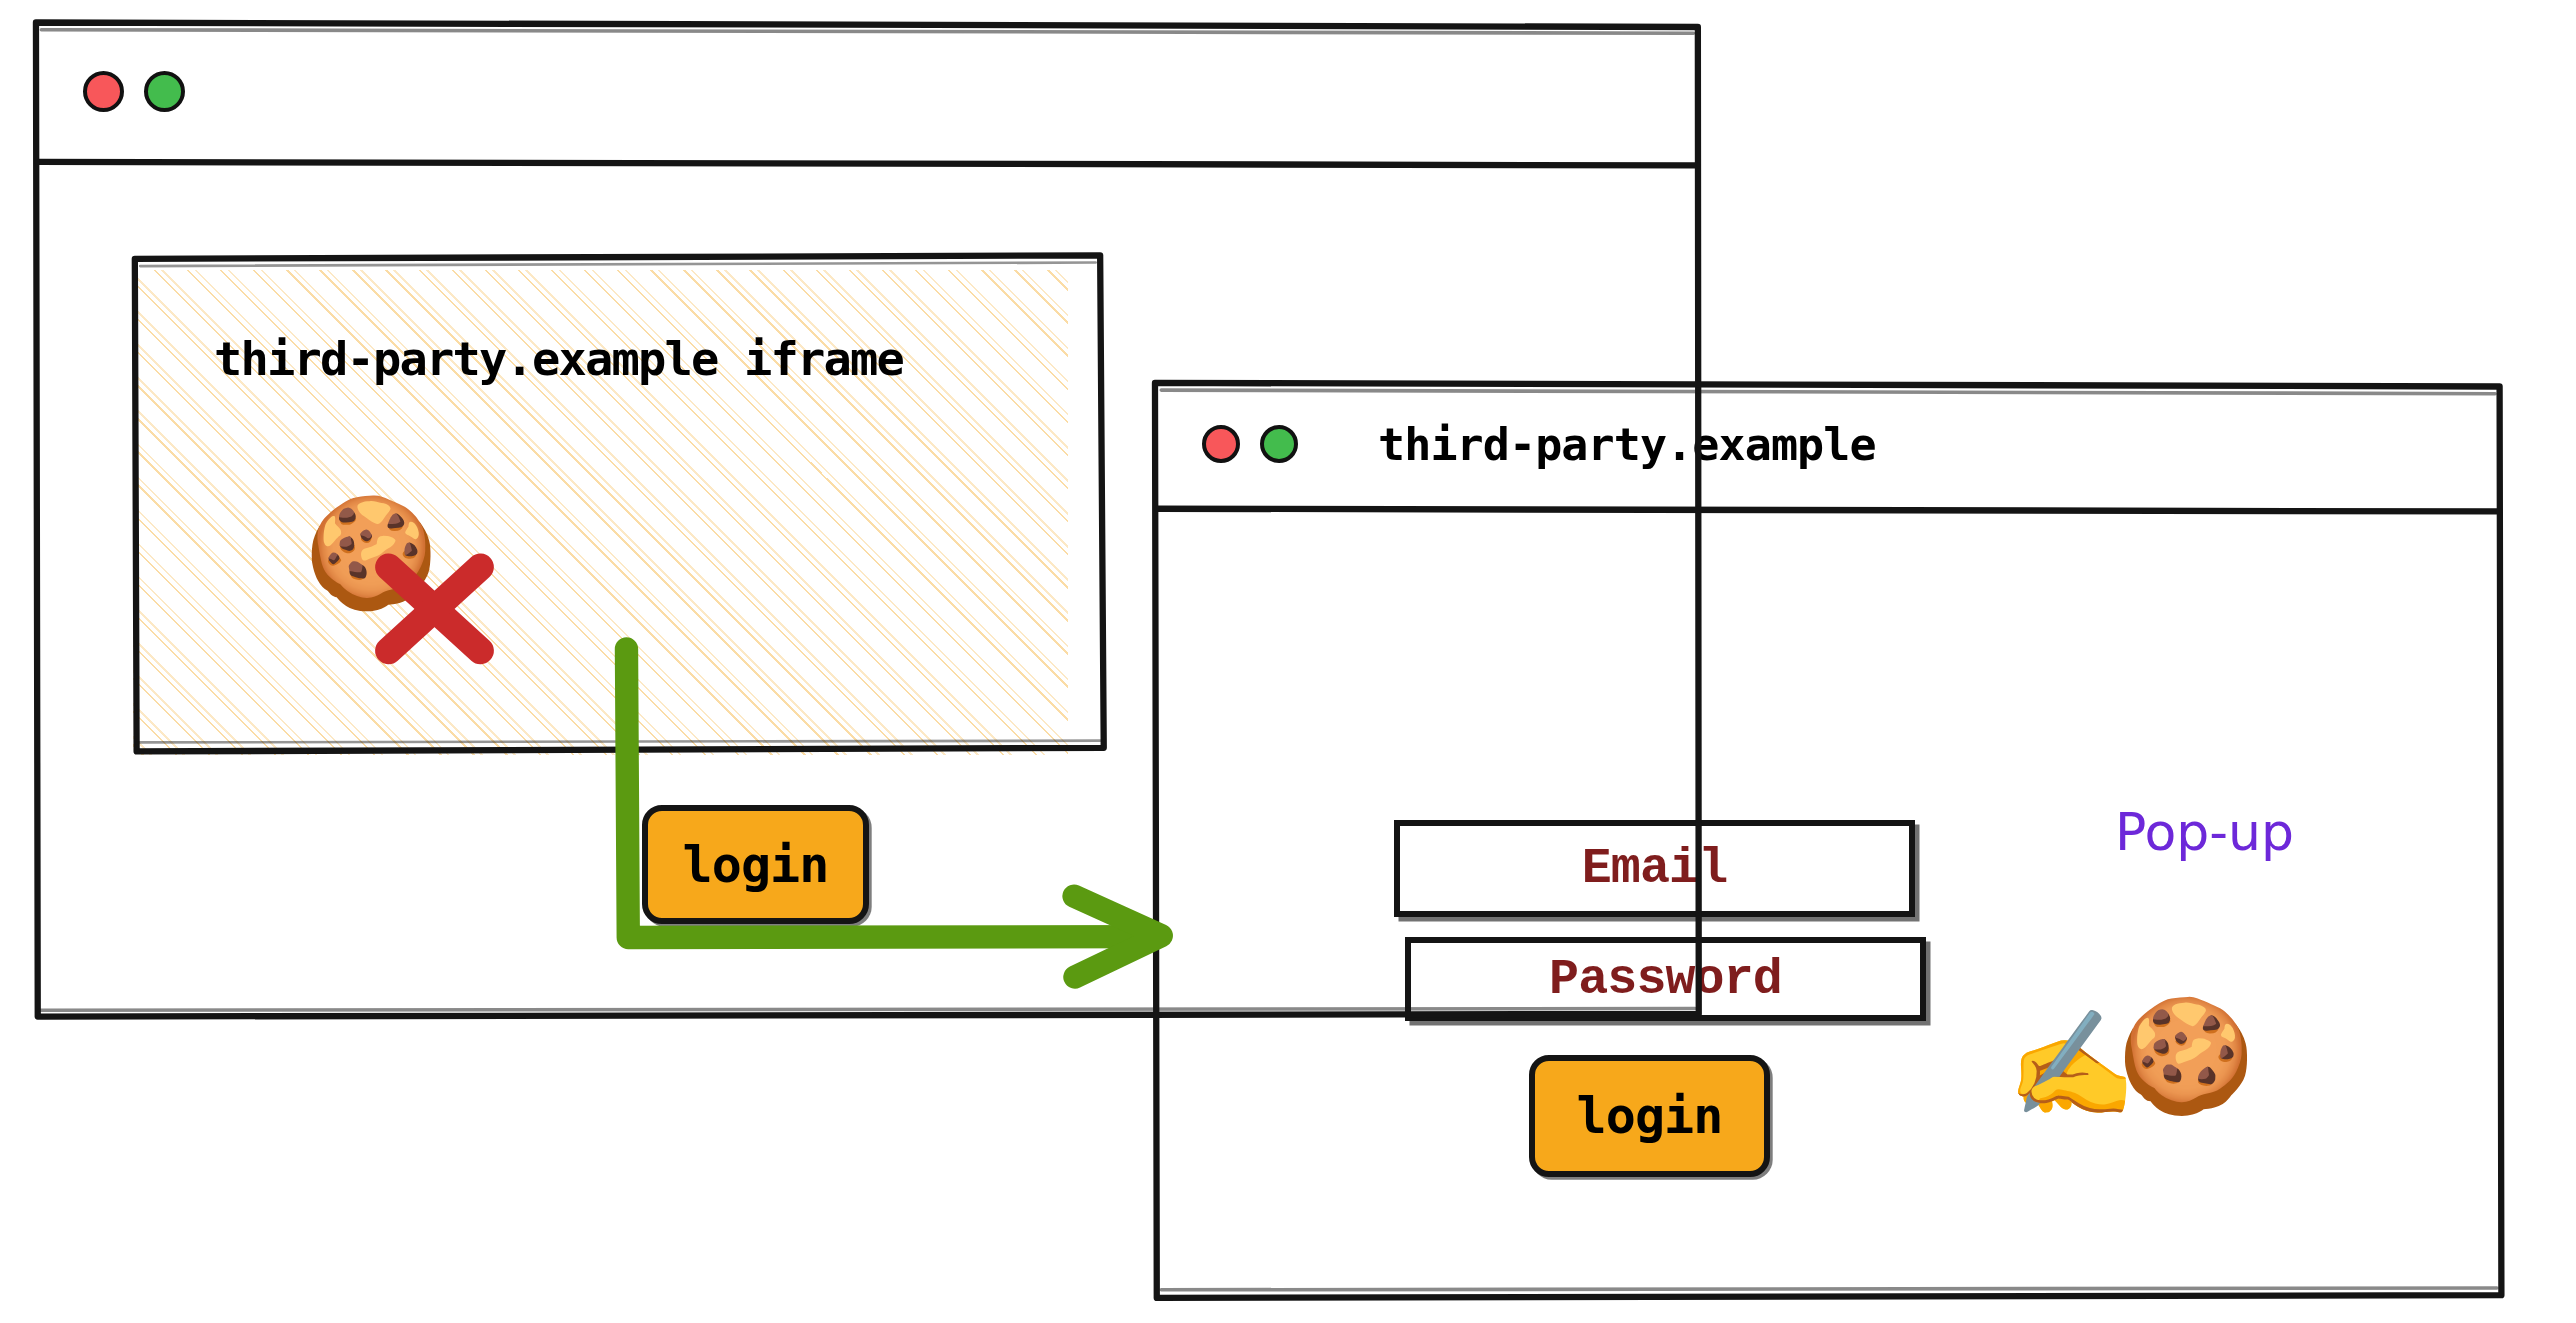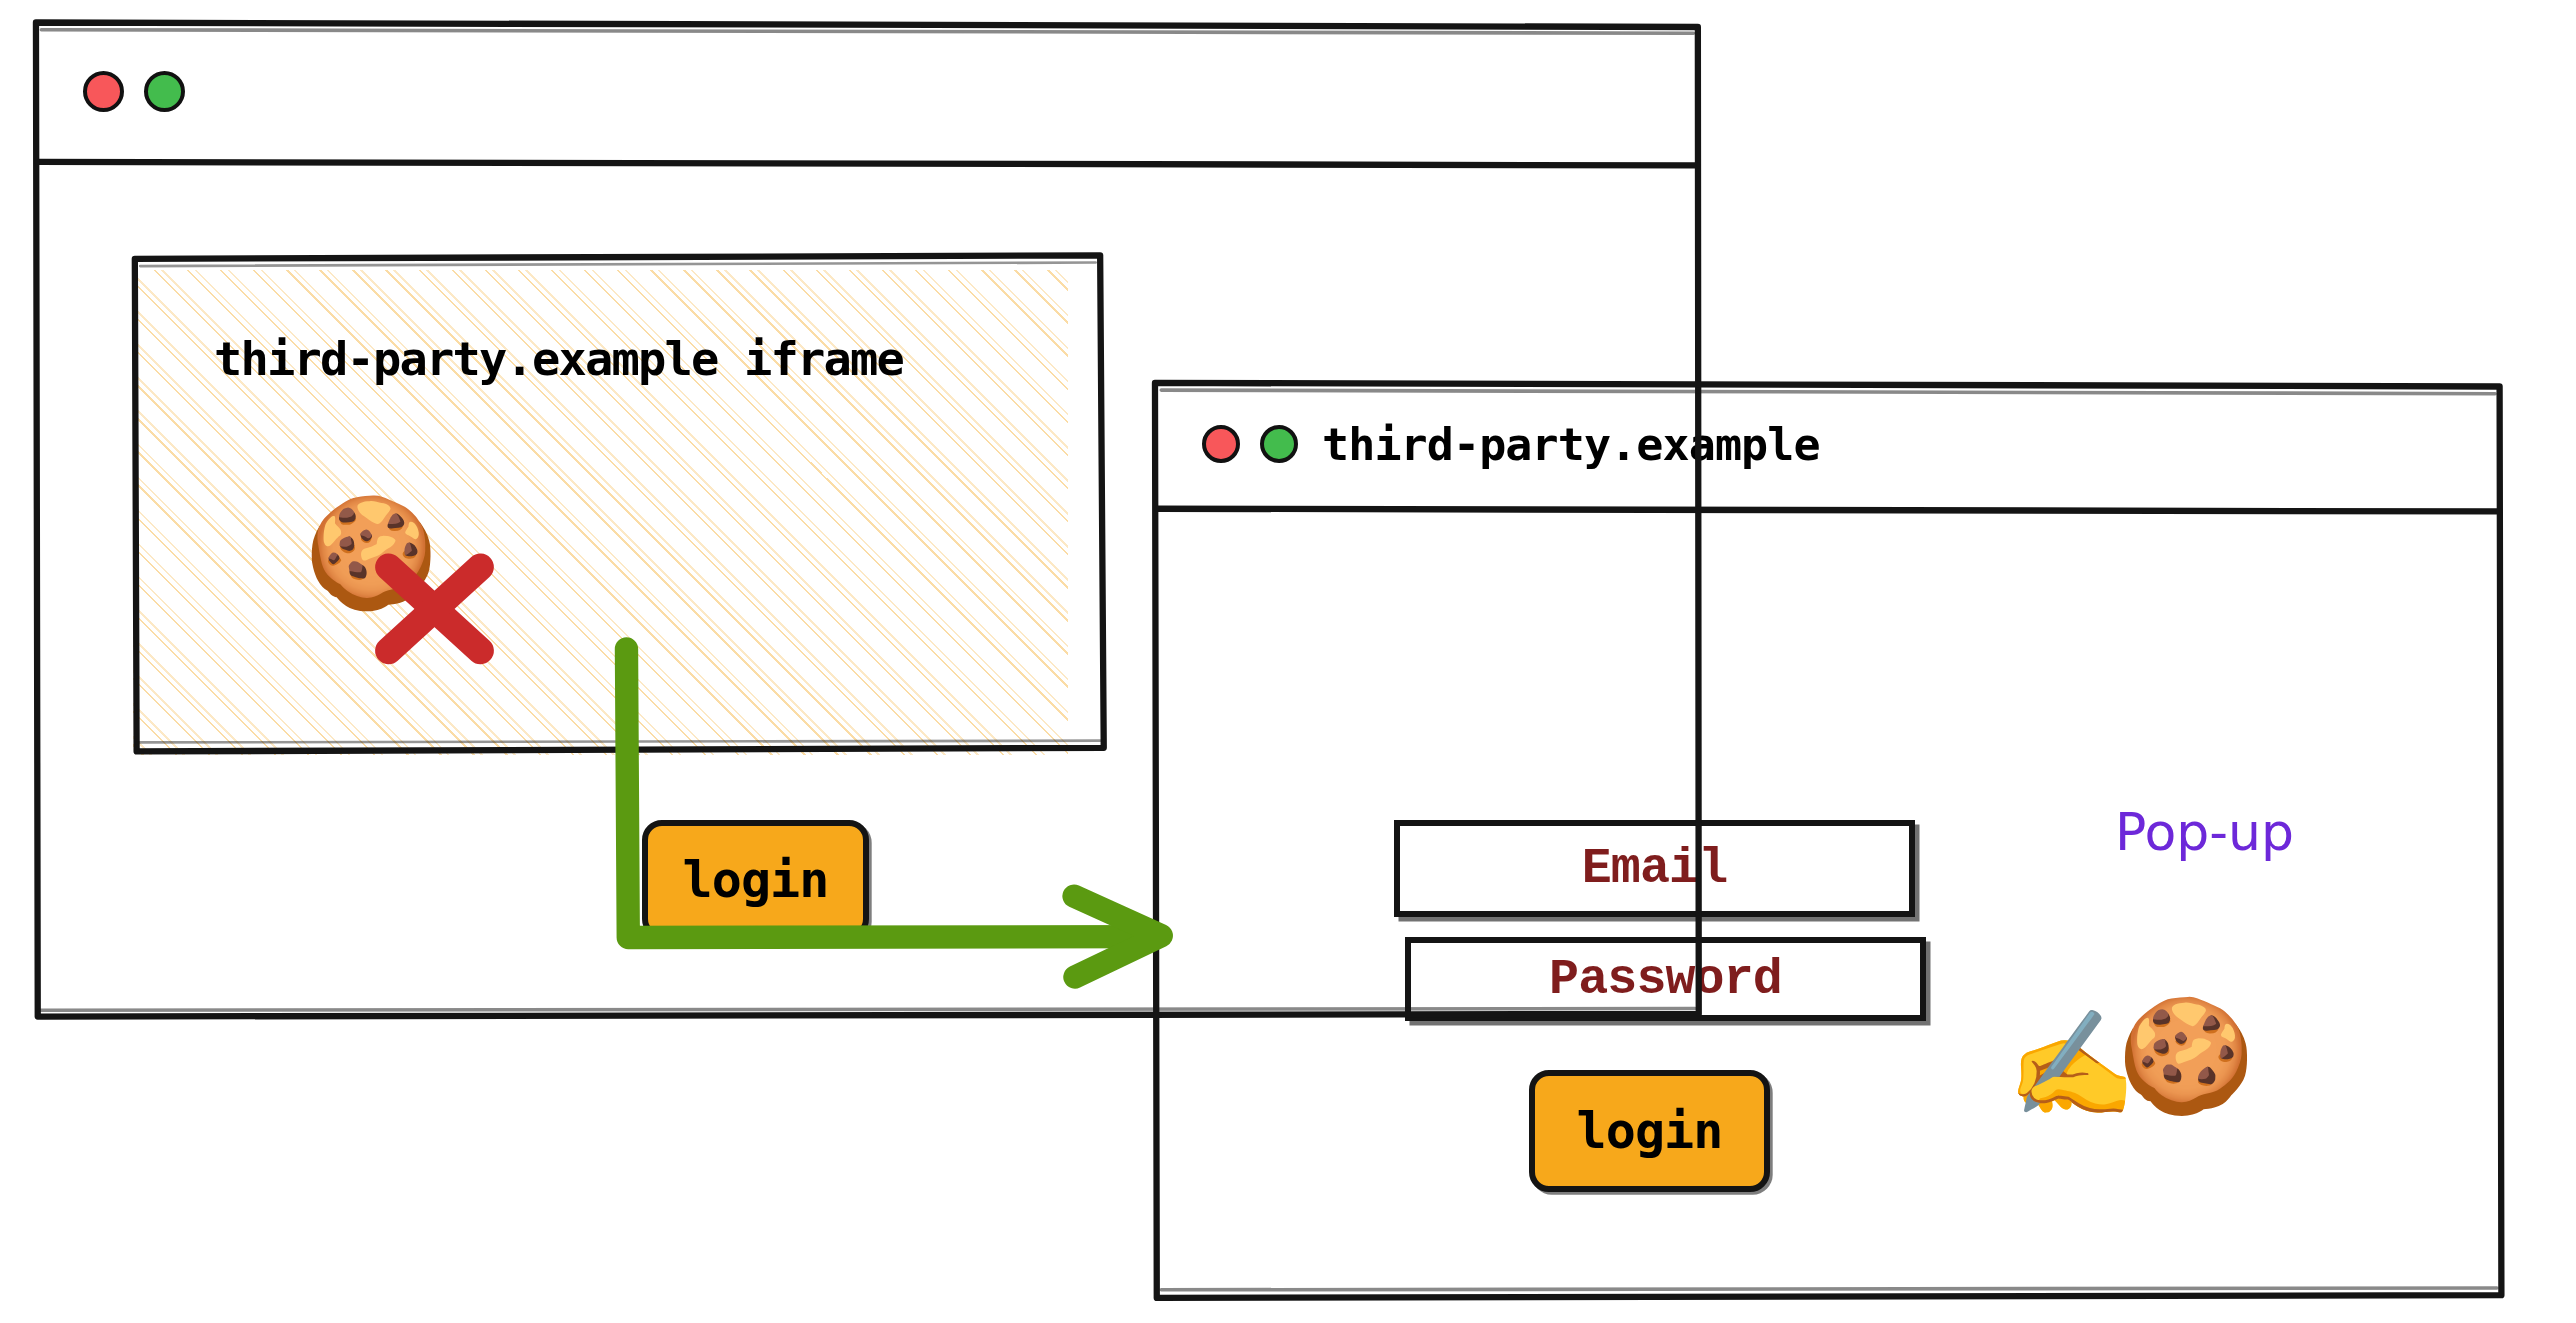--- a/index.html
+++ b/index.html
@@ -94,21 +94,21 @@
 
   .win-title {
     margin-left: 63px;
     font-family: "DejaVu Sans Mono", monospace;
     font-size: 47px;
     font-weight: 700;
     letter-spacing: -0.9px;
     color: #000000;
     white-space: nowrap;
   }
-  #popup-window .win-title { font-size: 45px; margin-left: 24px; }
+  #popup-window .win-title { font-size: 45px; margin-left: 80px; }
 
   .win-body {
     position: absolute;
     left: 0;
     right: 0;
     bottom: 0;
   }
   #opener-window .win-body { top: 142px; }
   #popup-window  .win-body { top: 126px; }
 
@@ -163,21 +163,20 @@
     display: flex;
     align-items: center;
     justify-content: center;
     font-family: "DejaVu Sans Mono", monospace;
     font-size: 50px;
     font-weight: 700;
     letter-spacing: -0.9px;
     color: #000000;
     box-sizing: border-box;
     box-shadow: 2.7px 2.7px 0 0 rgba(20,20,20,0.55);
-    margin-top: 15px;
   }
 
   #iframe-login-button {
     left: 509px;
     top: 535px;
     width: 227px;
     height: 119px;
   }
 
   #popup-login-button {

